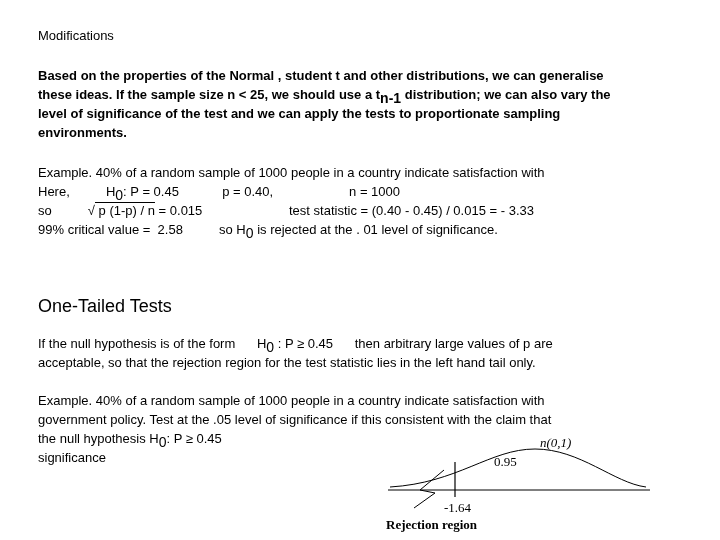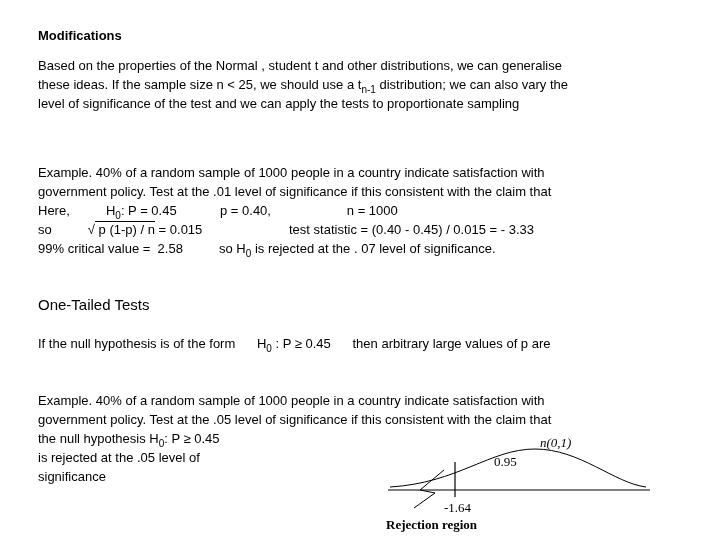--- a/index.html
+++ b/index.html
@@ -7,58 +7,58 @@
   body {
     background:#ffffff;
     color:#000000;
     font-family:"Liberation Sans", sans-serif;
     font-size:13px;
     position:relative;
     overflow:hidden;
   }
   .abs { position:absolute; }
   .line { white-space:pre; line-height:19px; min-height:19px; }
-  .bold { font-weight:bold; }
-  sub { font-size:10px; line-height:0;text-align:center; }
+  .bold { font-weight:normal; }
+  sub { font-size:14px; line-height:0;text-align:center; }
   .ovl { text-decoration:overline; }
-  .h2 { font-size:15px; }
+  .h2 { font-size:18px; }
   svg text { font-family:"Liberation Serif", serif; font-size:13px; fill:#000; }
   svg text.bold { font-weight:bold; }
   svg text.italic { font-style:italic; }
 </style>
 </head>
 <body>
 
 <div class="abs bold" style="left:38px; top:28px;">Modifications</div>
 
-<div class="abs" style="left:38px; top:56px;">
+<div class="abs" style="left:38px; top:66px;font-weight:bold;">
   <div class="line">Based on the properties of the Normal , student t and other distributions, we can generalise</div>
   <div class="line"><span>these ideas. If the sample size n &lt; 25, we should use a t</span><sub>n-1</sub><span> distribution; we can also vary the</span></div>
   <div class="line">level of significance of the test and we can apply the tests to proportionate sampling</div>
+  <div class="line">environments.</div>
 </div>
 
 <div class="abs" style="left:38px; top:163px;">
   <div class="line">Example. 40% of a random sample of 1000 people in a country indicate satisfaction with</div>
-  <div class="line">government policy. Test at the .01 level of significance if this consistent with the claim that</div>
   <div class="line"><span>Here,          </span><span>H</span><sub>0</sub><span>: P = 0.45            </span><span>p = 0.40,                     </span><span>n = 1000</span></div>
   <div class="line"><span>so          </span><span>√</span><span class="ovl"> p (1-p) / n</span><span> = 0.015                        </span><span>test statistic = (0.40 - 0.45) / 0.015 = - 3.33</span></div>
-  <div class="line"><span>99% critical value =  2.58          so </span><span>H</span><sub>0</sub><span> is rejected at the . 07 level of significance.</span></div>
+  <div class="line"><span>99% critical value =  2.58          so </span><span>H</span><sub>0</sub><span> is rejected at the . 01 level of significance.</span></div>
 </div>
 
 <div class="abs h2" style="left:38px; top:296px;">One-Tailed Tests</div>
 
 <div class="abs" style="left:38px; top:334px;">
   <div class="line"><span>If the null hypothesis is of the form      </span><span>H</span><sub>0</sub><span> : P ≥ 0.45      then arbitrary large values of p are</span></div>
+  <div class="line">acceptable, so that the rejection region for the test statistic lies in the left hand tail only.</div>
 </div>
 
 <div class="abs" style="left:38px; top:391px;">
   <div class="line">Example. 40% of a random sample of 1000 people in a country indicate satisfaction with</div>
   <div class="line">government policy. Test at the .05 level of significance if this consistent with the claim that</div>
   <div class="line"><span>the null hypothesis H</span><sub>0</sub><span>: P ≥ 0.45</span></div>
-  <div class="line">is rejected at the .05 level of</div>
   <div class="line">significance</div>
 </div>
 
 <svg class="abs" style="left:378px; top:432px;" width="290" height="106" viewBox="0 0 290 106">
 
   <line x1="10" y1="58" x2="272" y2="58" stroke="#000" stroke-width="1"></line>
 
   <path d="M 12 55 C 80 51 112 17 157 17 C 202 17 236 51 268 55" fill="none" stroke="#000" stroke-width="1"></path>
 
   <line x1="77" y1="30" x2="77" y2="65" stroke="#000" stroke-width="1.2"></line>

